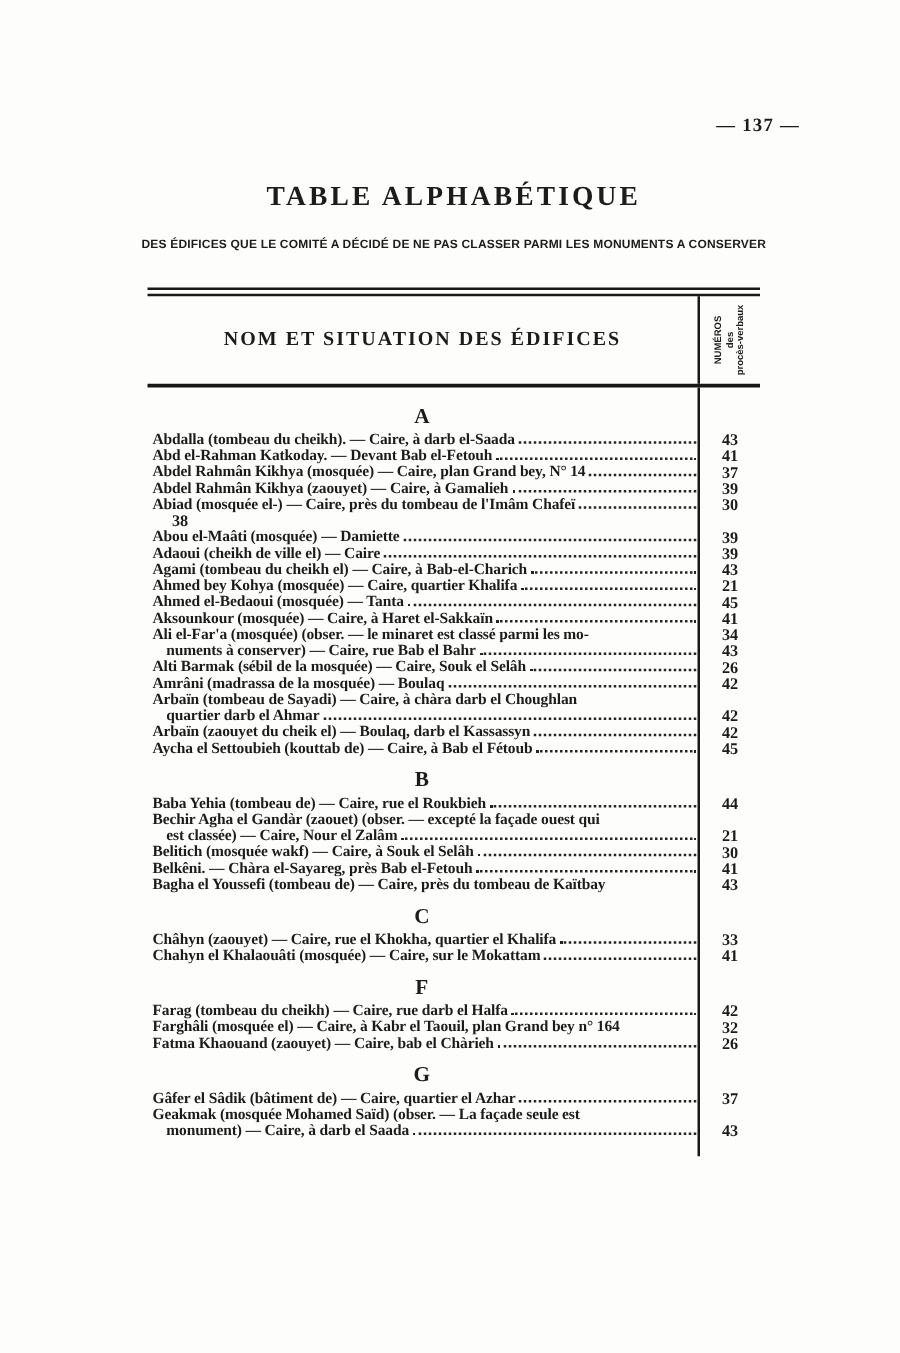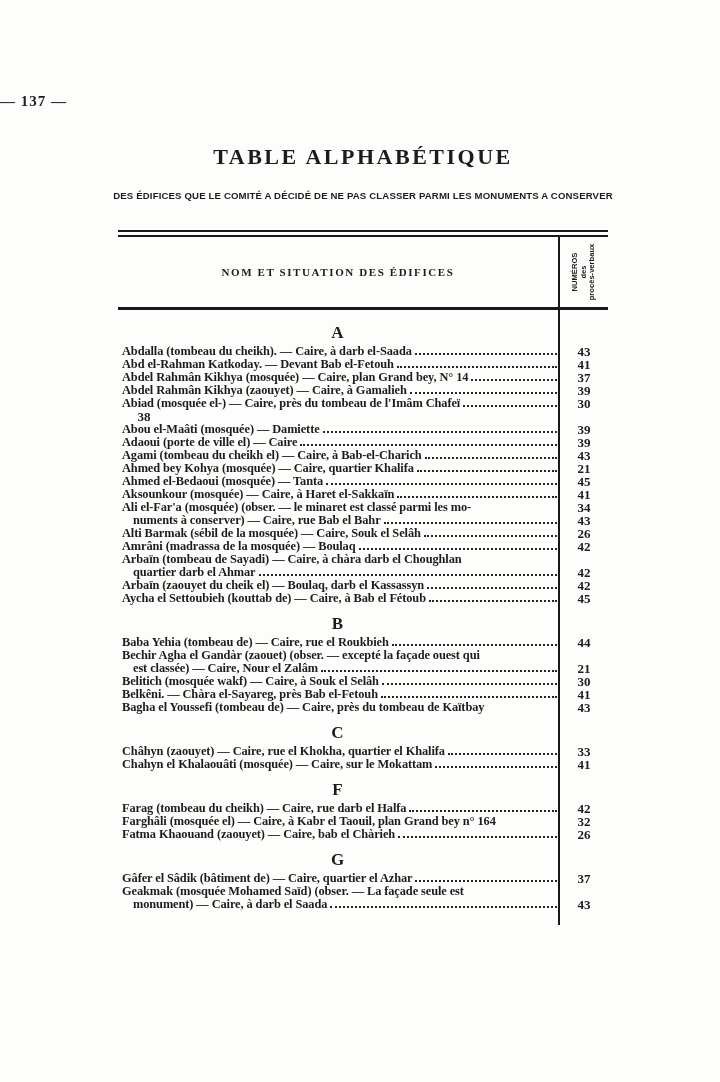--- a/index.html
+++ b/index.html
@@ -8,21 +8,21 @@
     position:relative;
     width:720px; height:1082px;
     margin:0 auto;
     background:#fdfdfb;
     color:#1c1c1c;
     font-family:"Liberation Serif", serif;
     overflow:hidden;
   }
   .page-number {
     position:absolute; top:93px; left:0; width:640px;
-    text-align:left;
+    text-align:right;
     font-size:15px; font-weight:bold; letter-spacing:1px;
   }
   .title {
     position:absolute; top:144px; left:0; width:726px; margin:0;
     text-align:center;
     font-size:22px; font-weight:bold; letter-spacing:2.5px;
   }
   .subtitle {
     position:absolute; top:190px; left:0; width:726px;
     text-align:center;
@@ -37,21 +37,21 @@
     border-bottom:2px solid #191919;
   }
   .thead {
     display:flex;
     height:70px;
     border-bottom:3px solid #191919;
   }
   .name-header {
     flex:1;
     display:flex; align-items:center; justify-content:center;
-    font-size:11px; font-weight:bold; letter-spacing:1.6px;
+    font-size:16px; font-weight:bold; letter-spacing:1.6px;
     white-space:nowrap;
   }
   .num-header-cell { width:48px; border-left:2px solid #191919; position:relative; }
   .rotated {
     position:absolute; left:50%; top:50%;
     transform:translate(-50%,-50%) rotate(-90deg);
     font-family:"Liberation Sans", sans-serif;
     font-size:7.6px; line-height:8.6px; font-weight:bold;
     text-align:center; white-space:nowrap;
   }
@@ -158,21 +158,21 @@
         </div>
         <div class="row">
           <div class="cell-text">
             <span>Abou el-Maâti (mosquée) — Damiette</span>
             <span class="leader"></span>
           </div>
           <div class="cell-num">39</div>
         </div>
         <div class="row">
           <div class="cell-text">
-            <span>Adaoui (porte de ville el) — Caire</span>
+            <span>Adaoui (cheikh de ville el) — Caire</span>
             <span class="leader"></span>
           </div>
           <div class="cell-num">39</div>
         </div>
         <div class="row">
           <div class="cell-text">
             <span>Agami (tombeau du cheikh el) — Caire, à Bab-el-Charich</span>
             <span class="leader"></span>
           </div>
           <div class="cell-num">43</div>

